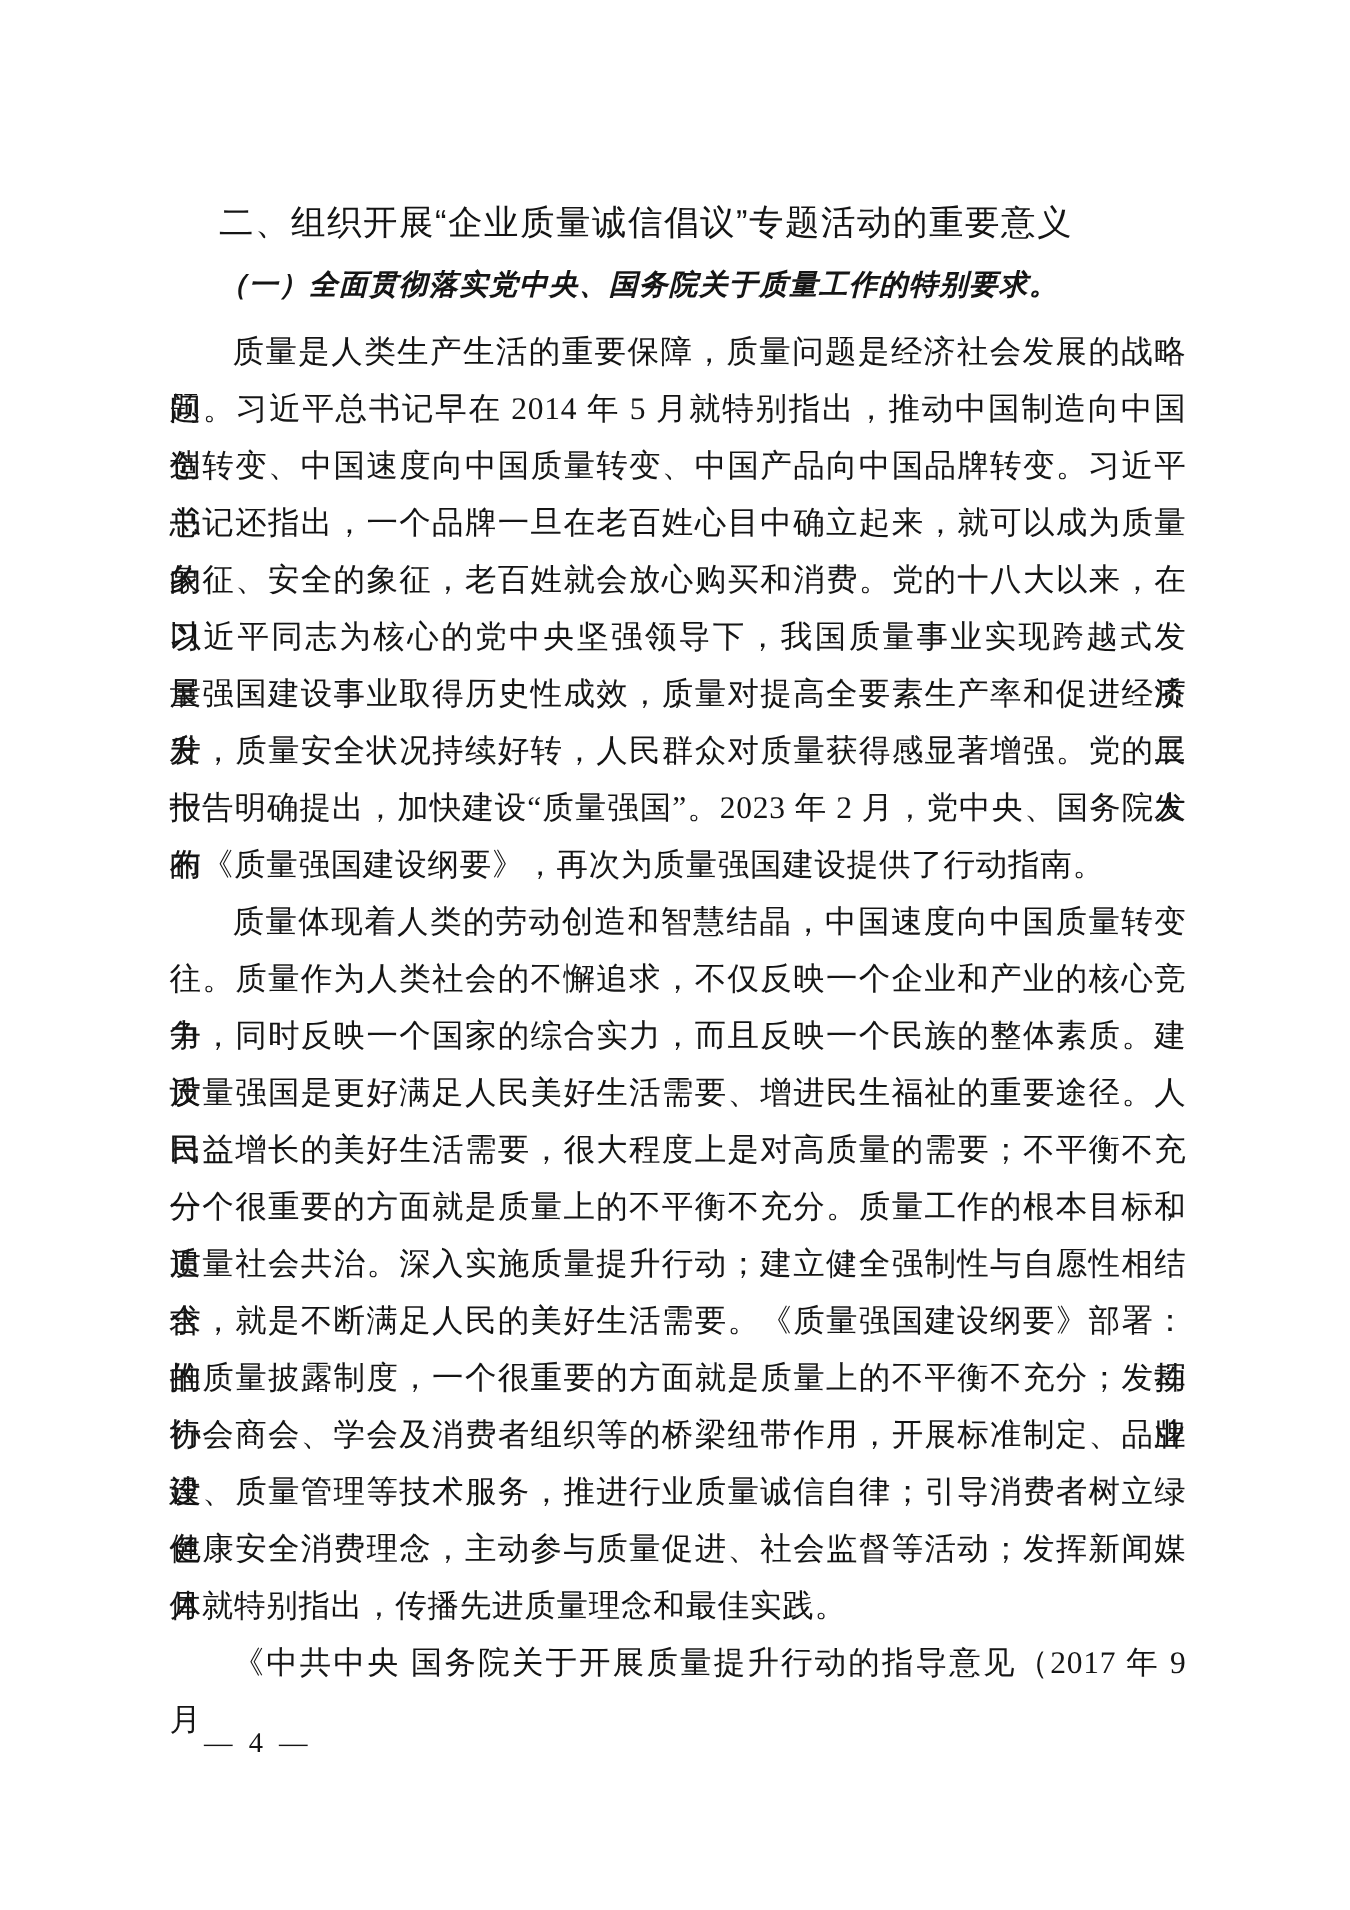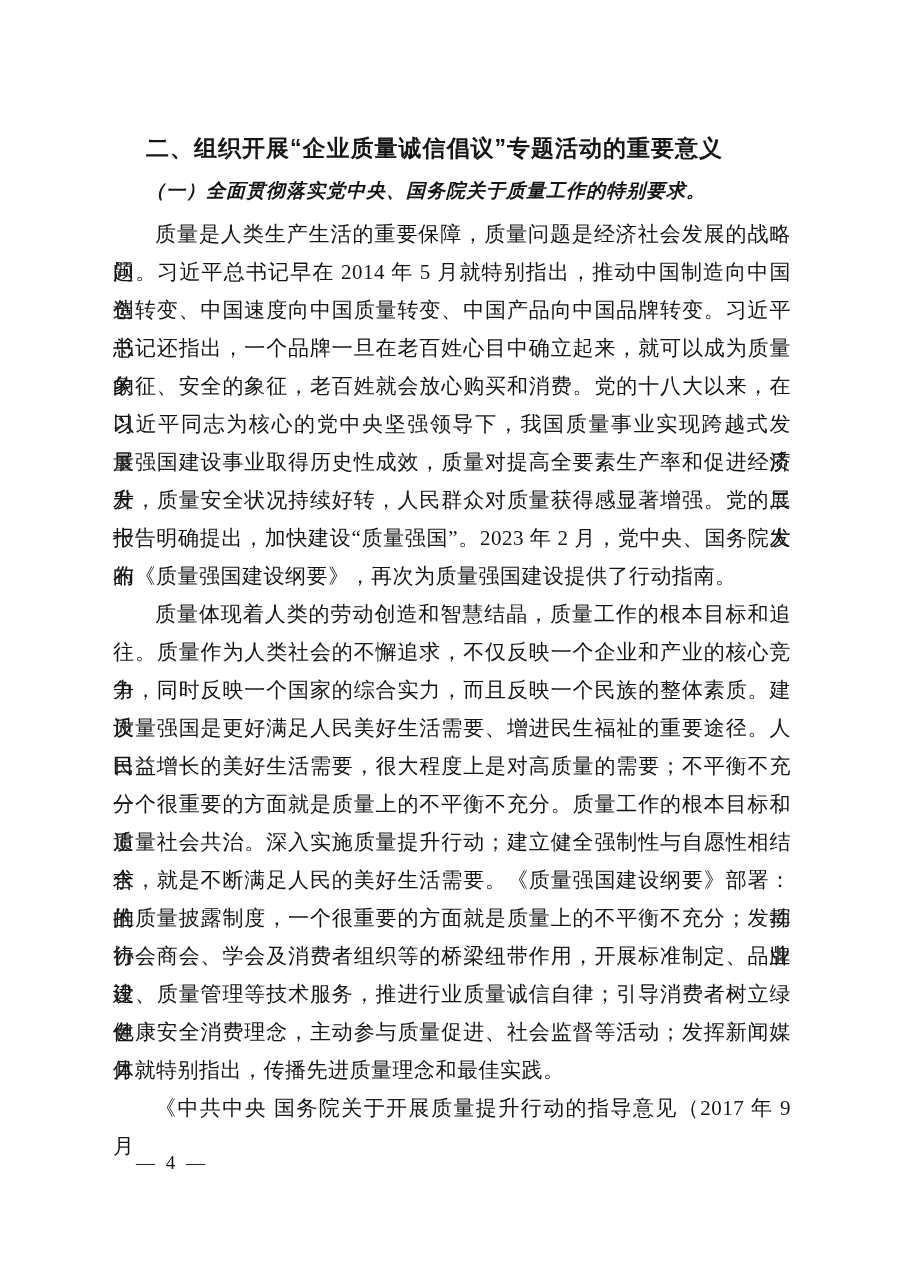--- a/index.html
+++ b/index.html
@@ -20,21 +20,21 @@
   .content {
     position: absolute;
     left: 113px;
     top: 133px;
     width: 678px;
   }
   .h1 {
     height: 43px;
     line-height: 30px;
     font-size: 23px;
-    font-weight: bold;
+    font-weight: normal;
     font-family: "Liberation Sans", "DejaVu Sans", sans-serif;
     letter-spacing: 1px;
     text-indent: 33px;
     white-space: nowrap;
   }
   .h2 {
     height: 39px;
     line-height: 30px;
     font-size: 19px;
     font-weight: bold;
@@ -74,21 +74,21 @@
         <div class="line first">质量是人类生产生活的重要保障，质量问题是经济社会发展的战略问</div>
         <div class="line">题。习近平总书记早在 2014 年 5 月就特别指出，推动中国制造向中国创</div>
         <div class="line">造转变、中国速度向中国质量转变、中国产品向中国品牌转变。习近平总</div>
         <div class="line">书记还指出，一个品牌一旦在老百姓心目中确立起来，就可以成为质量的</div>
         <div class="line">象征、安全的象征，老百姓就会放心购买和消费。党的十八大以来，在以</div>
         <div class="line">习近平同志为核心的党中央坚强领导下，我国质量事业实现跨越式发展，质</div>
         <div class="line">量强国建设事业取得历史性成效，质量对提高全要素生产率和促进经济发展</div>
         <div class="line">升，质量安全状况持续好转，人民群众对质量获得感显著增强。党的二十大</div>
         <div class="line">报告明确提出，加快建设“质量强国”。2023 年 2 月，党中央、国务院发布</div>
         <div class="line last">的《质量强国建设纲要》，再次为质量强国建设提供了行动指南。</div>
-        <div class="line first">质量体现着人类的劳动创造和智慧结晶，质量工作的根本目标和追</div>
+        <div class="line first">质量体现着人类的劳动创造和智慧结晶，中国速度向中国质量转变</div>
         <div class="line">往。质量作为人类社会的不懈追求，不仅反映一个企业和产业的核心竞争</div>
         <div class="line">力，同时反映一个国家的综合实力，而且反映一个民族的整体素质。建设</div>
         <div class="line">质量强国是更好满足人民美好生活需要、增进民生福祉的重要途径。人民</div>
         <div class="line">日益增长的美好生活需要，很大程度上是对高质量的需要；不平衡不充分，</div>
         <div class="line">一个很重要的方面就是质量上的不平衡不充分。质量工作的根本目标和追</div>
         <div class="line">质量社会共治。深入实施质量提升行动；建立健全强制性与自愿性相结合</div>
         <div class="line">求，就是不断满足人民的美好生活需要。《质量强国建设纲要》部署：推动</div>
         <div class="line">的质量披露制度，一个很重要的方面就是质量上的不平衡不充分；发挥行业</div>
         <div class="line">协会商会、学会及消费者组织等的桥梁纽带作用，开展标准制定、品牌建</div>
         <div class="line">设、质量管理等技术服务，推进行业质量诚信自律；引导消费者树立绿色</div>

